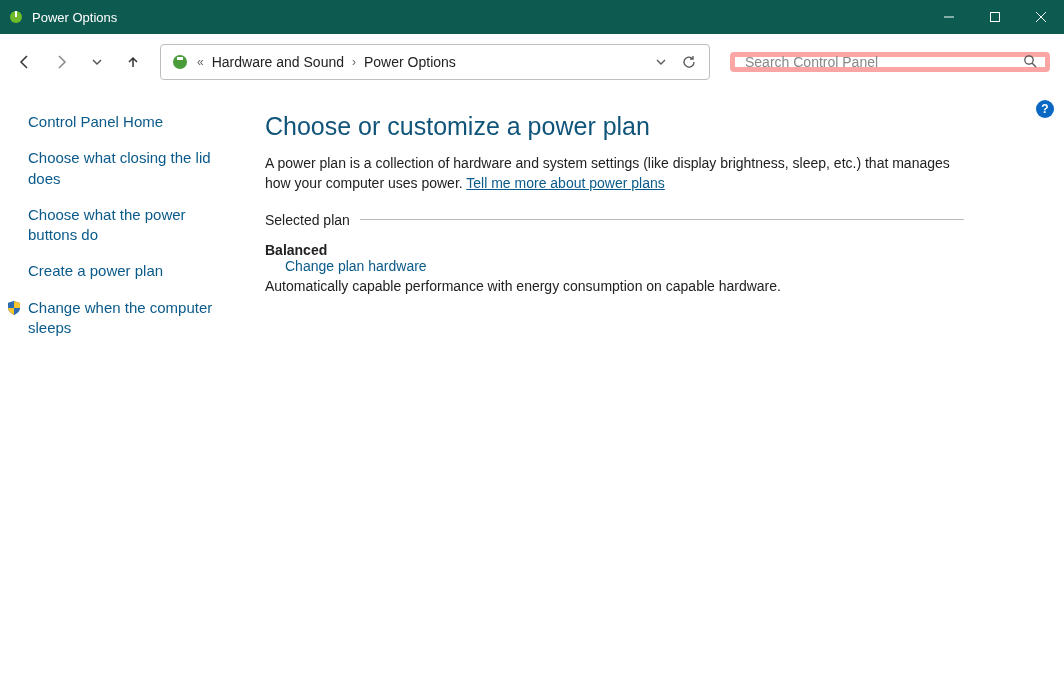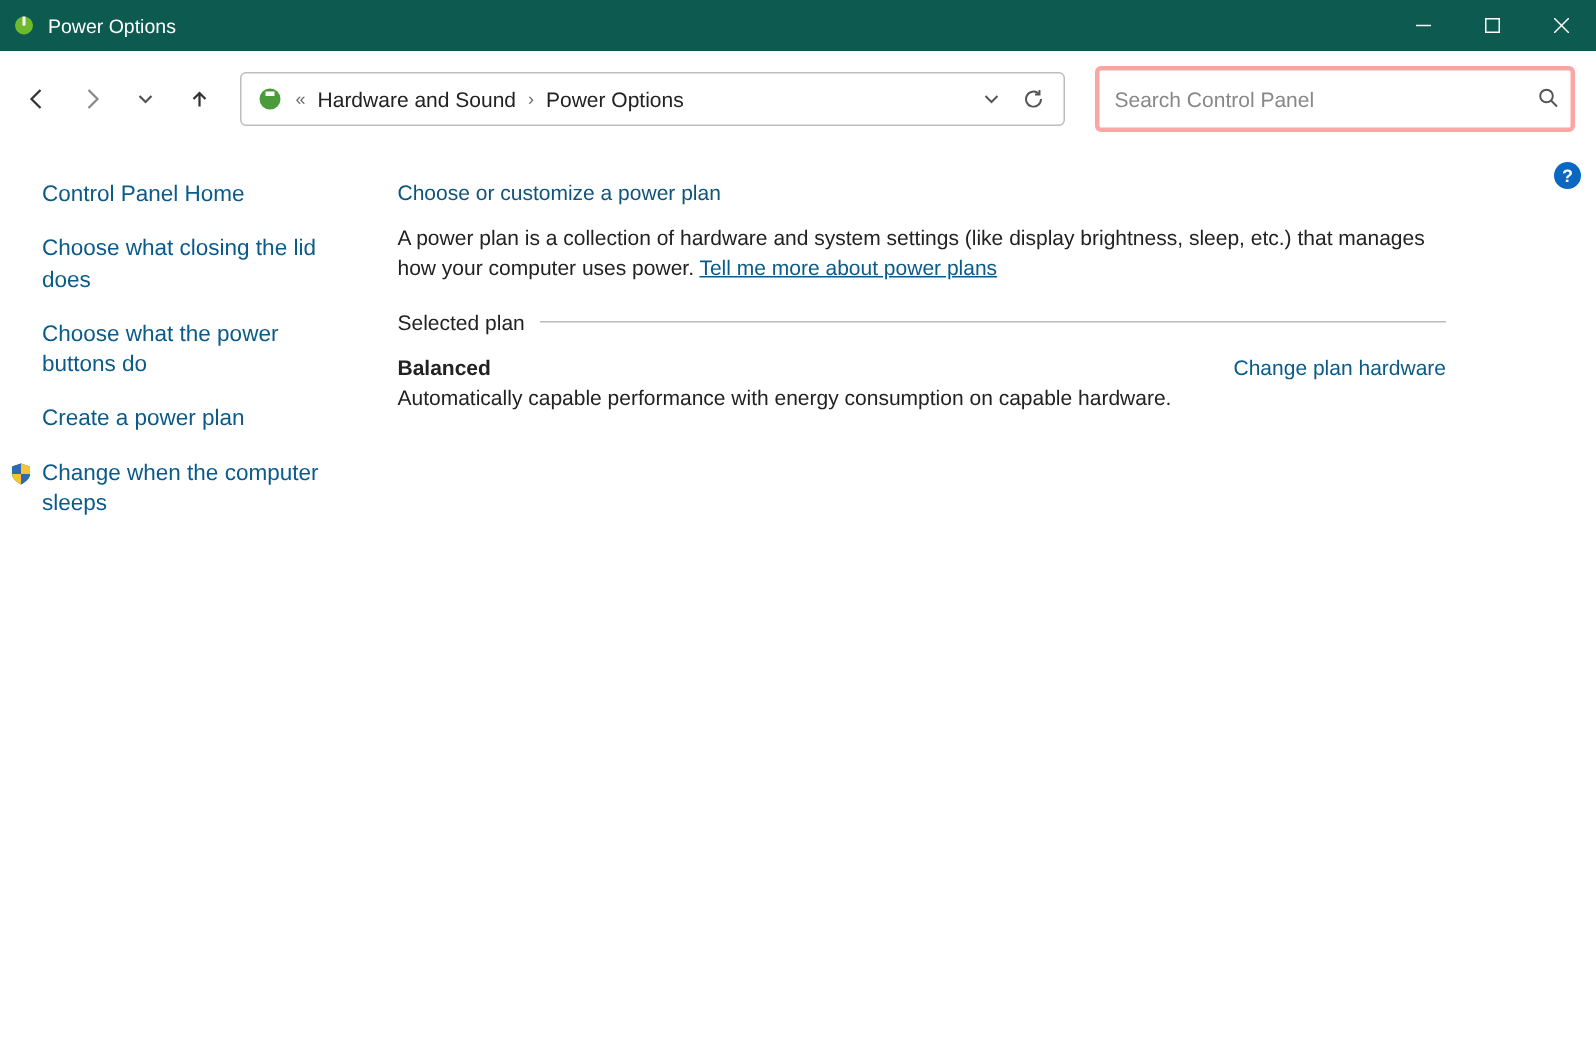--- a/index.html
+++ b/index.html
@@ -68,23 +68,23 @@
   .crumb-sep { color:#666; padding:0 2px; font-size:12px;}
   .addr-spacer { flex:1; }
   .addr-btn {
     width:28px; height:28px; display:flex; align-items:center; justify-content:center;
     color:#555; border-radius:4px;
   }
   .searchbox {
     width:320px;
     display:flex;
     align-items:center;
-    border:3px solid #fca5a5;
+    border:5px solid #fca5a5;
     border-radius:4px;
-    height:44px;
+    height:20px;
     padding:0 8px;
     margin-left:14px;
     color:#777;
   }
   .searchbox input {
     border:none; outline:none; flex:1; font-size:14px; color:#333;
     background:transparent;
   }
   .searchbox input::placeholder { color:#888; }
   .searchbox .sicn { color:#555; }
@@ -117,21 +117,21 @@
   .sidebar .shield {
     position:absolute; left:-22px; top:2px;
     width:16px; height:16px;
   }
 
   .main {
     flex:1;
     padding: 22px 100px 10px 30px;
   }
   .main h1 {
-    font-size:14px;
+    font-size:25px;
     font-weight:400;
     color:#10547a;
     margin:0 0 12px 0;
   }
   .main p.desc {
     font-size:14px;
     color:#222;
     margin:0 0 18px 0;
     line-height:1.45;
     max-width:700px;
@@ -139,21 +139,21 @@
   .main a.inline {
     color:#0a5a8a; text-decoration:underline;
   }
   .fieldset-header {
     display:flex; align-items:center; gap:10px;
     margin-bottom:14px; max-width:700px;margin-top:10px;
   }
   .fieldset-header .label { font-size:14px; color:#222; white-space:nowrap; }
   .fieldset-header .line { flex:1; height:1px; background:#bbb; }
   .planrow {
-    display:flex; align-items:flex-start; max-width:700px;
+    display:flex; align-items:flex-start; max-width:700px;flex-direction:column;
   }
   .planrow .planmain { flex:1; }
   .planrow .planname { font-weight:600; font-size:14px; }
   .planrow .changelink { font-size:14px; color:#0a5a8a; white-space:nowrap; margin-left:20px; }
   .plandesc { font-size:14px; color:#222; margin-top:4px; max-width:700px; }
 </style>
 </head>
 <body>
 
 <div class="titlebar">

